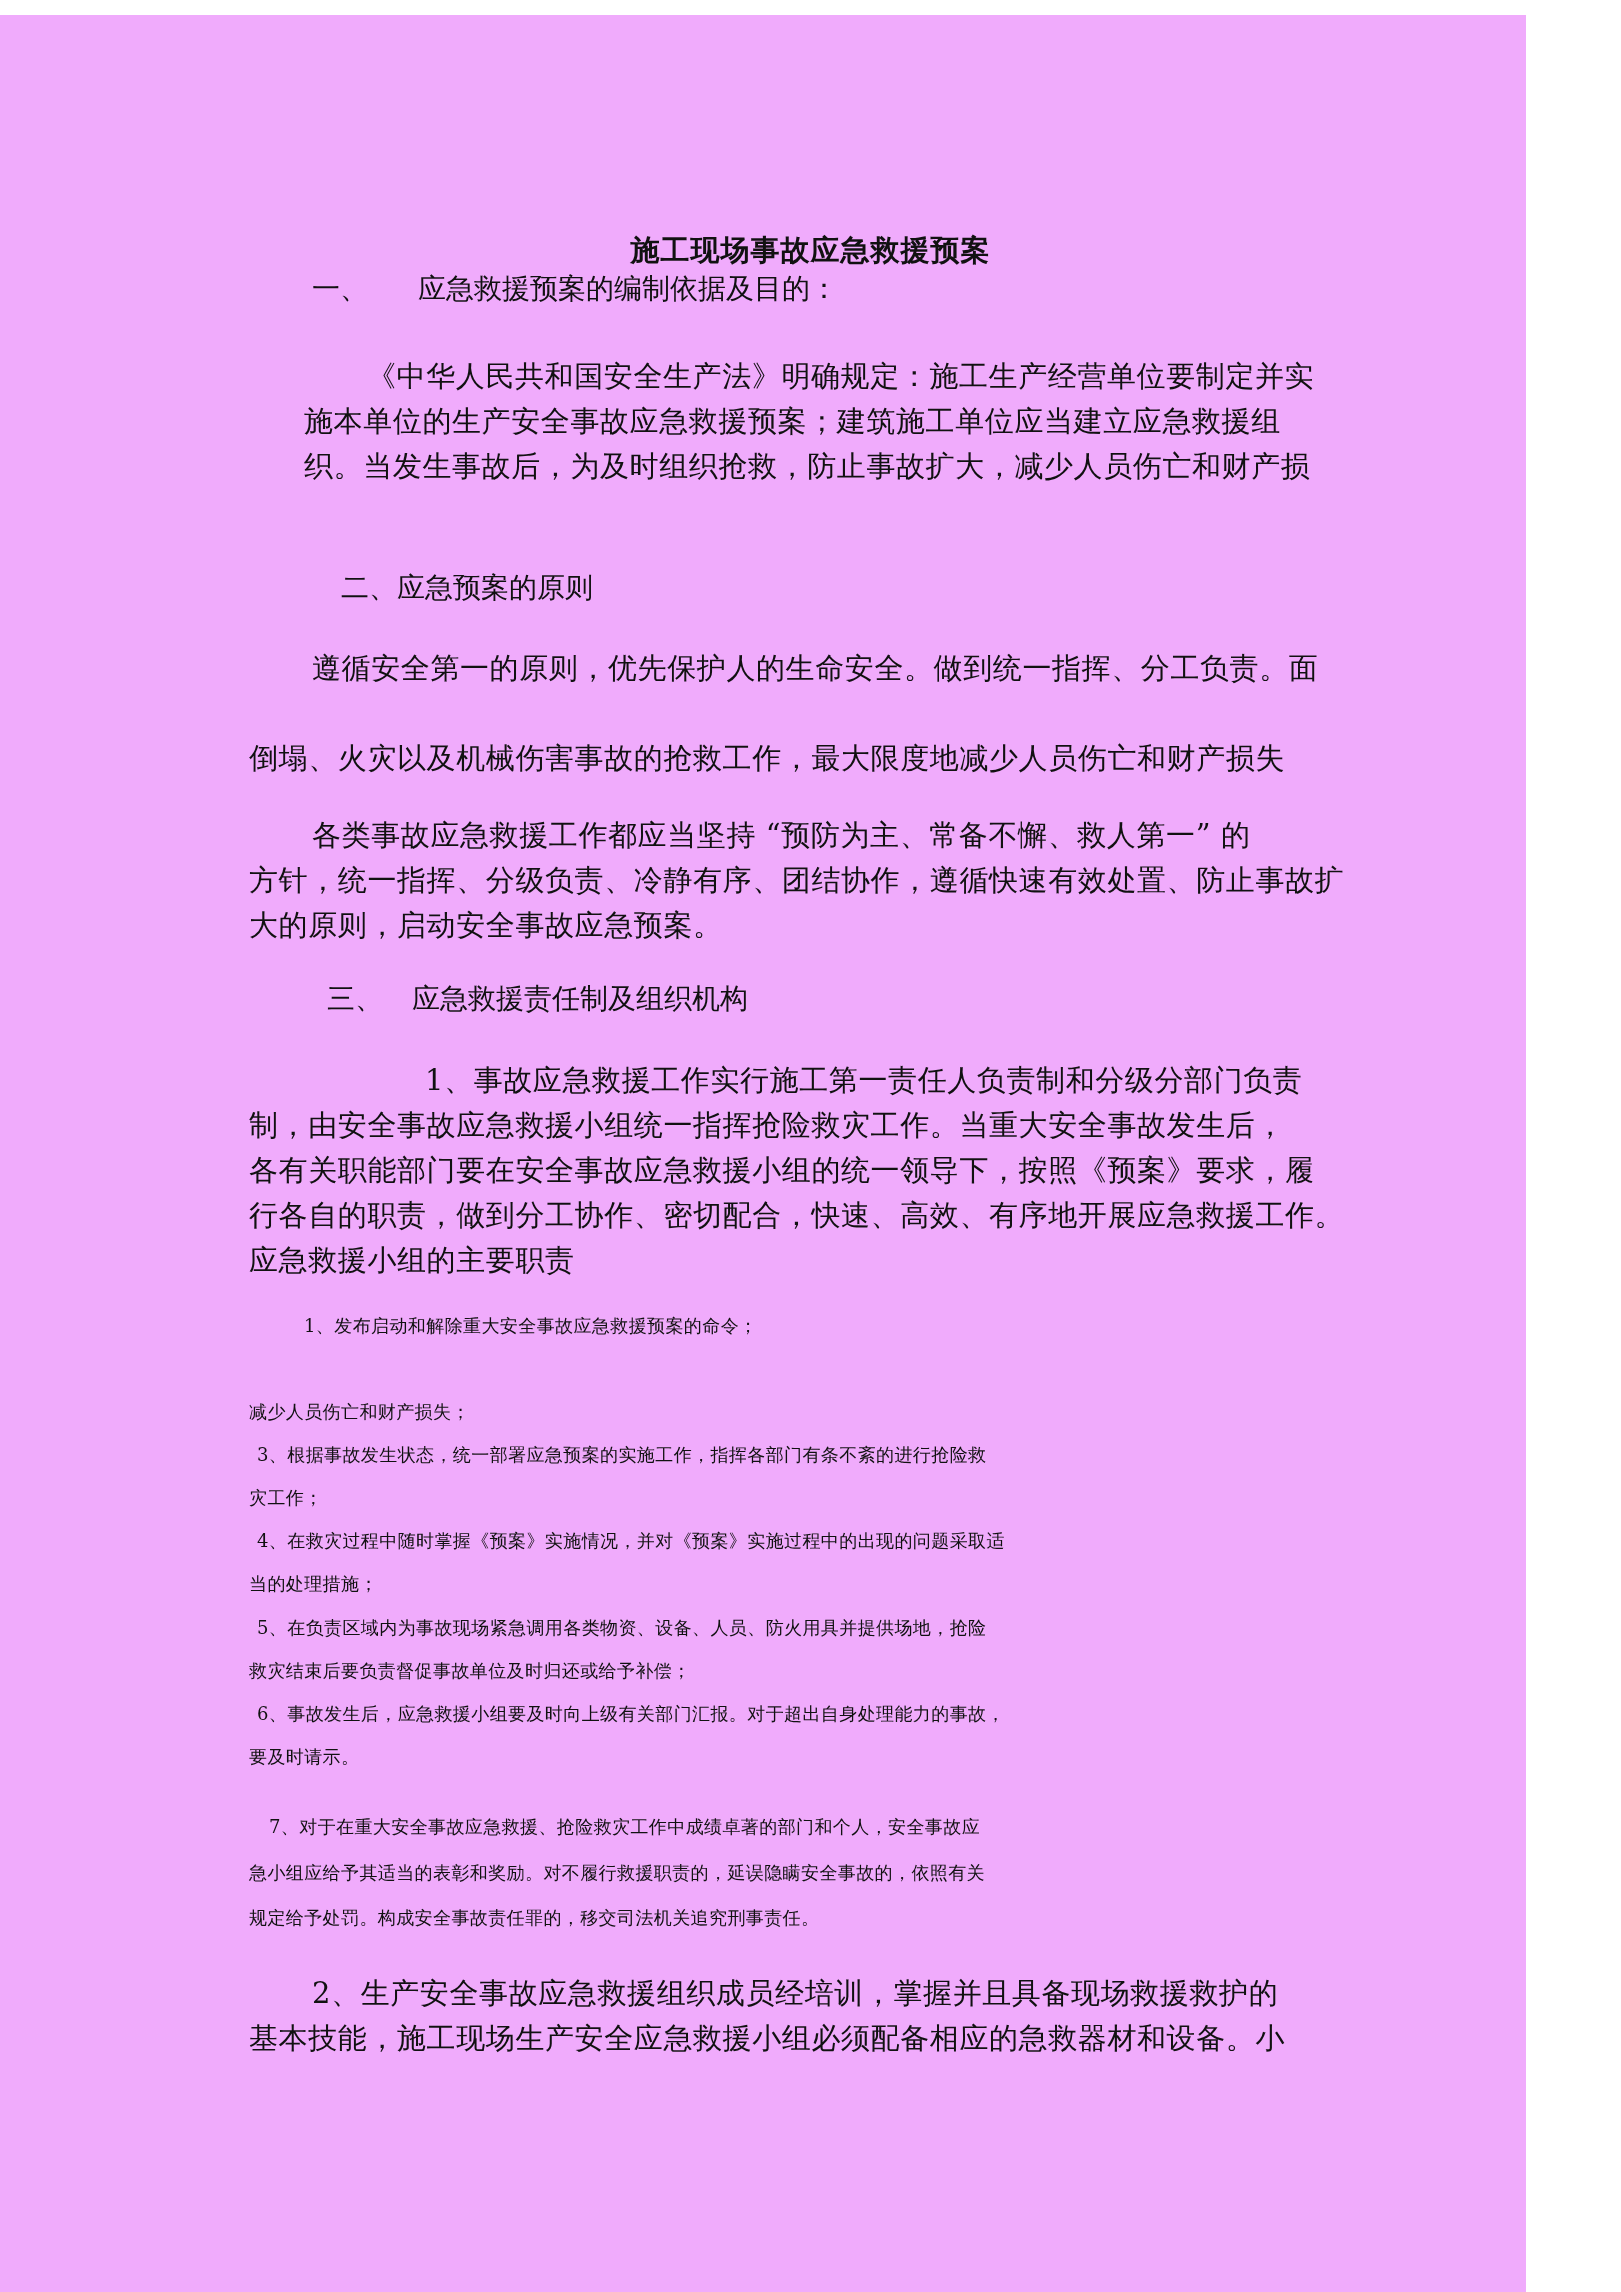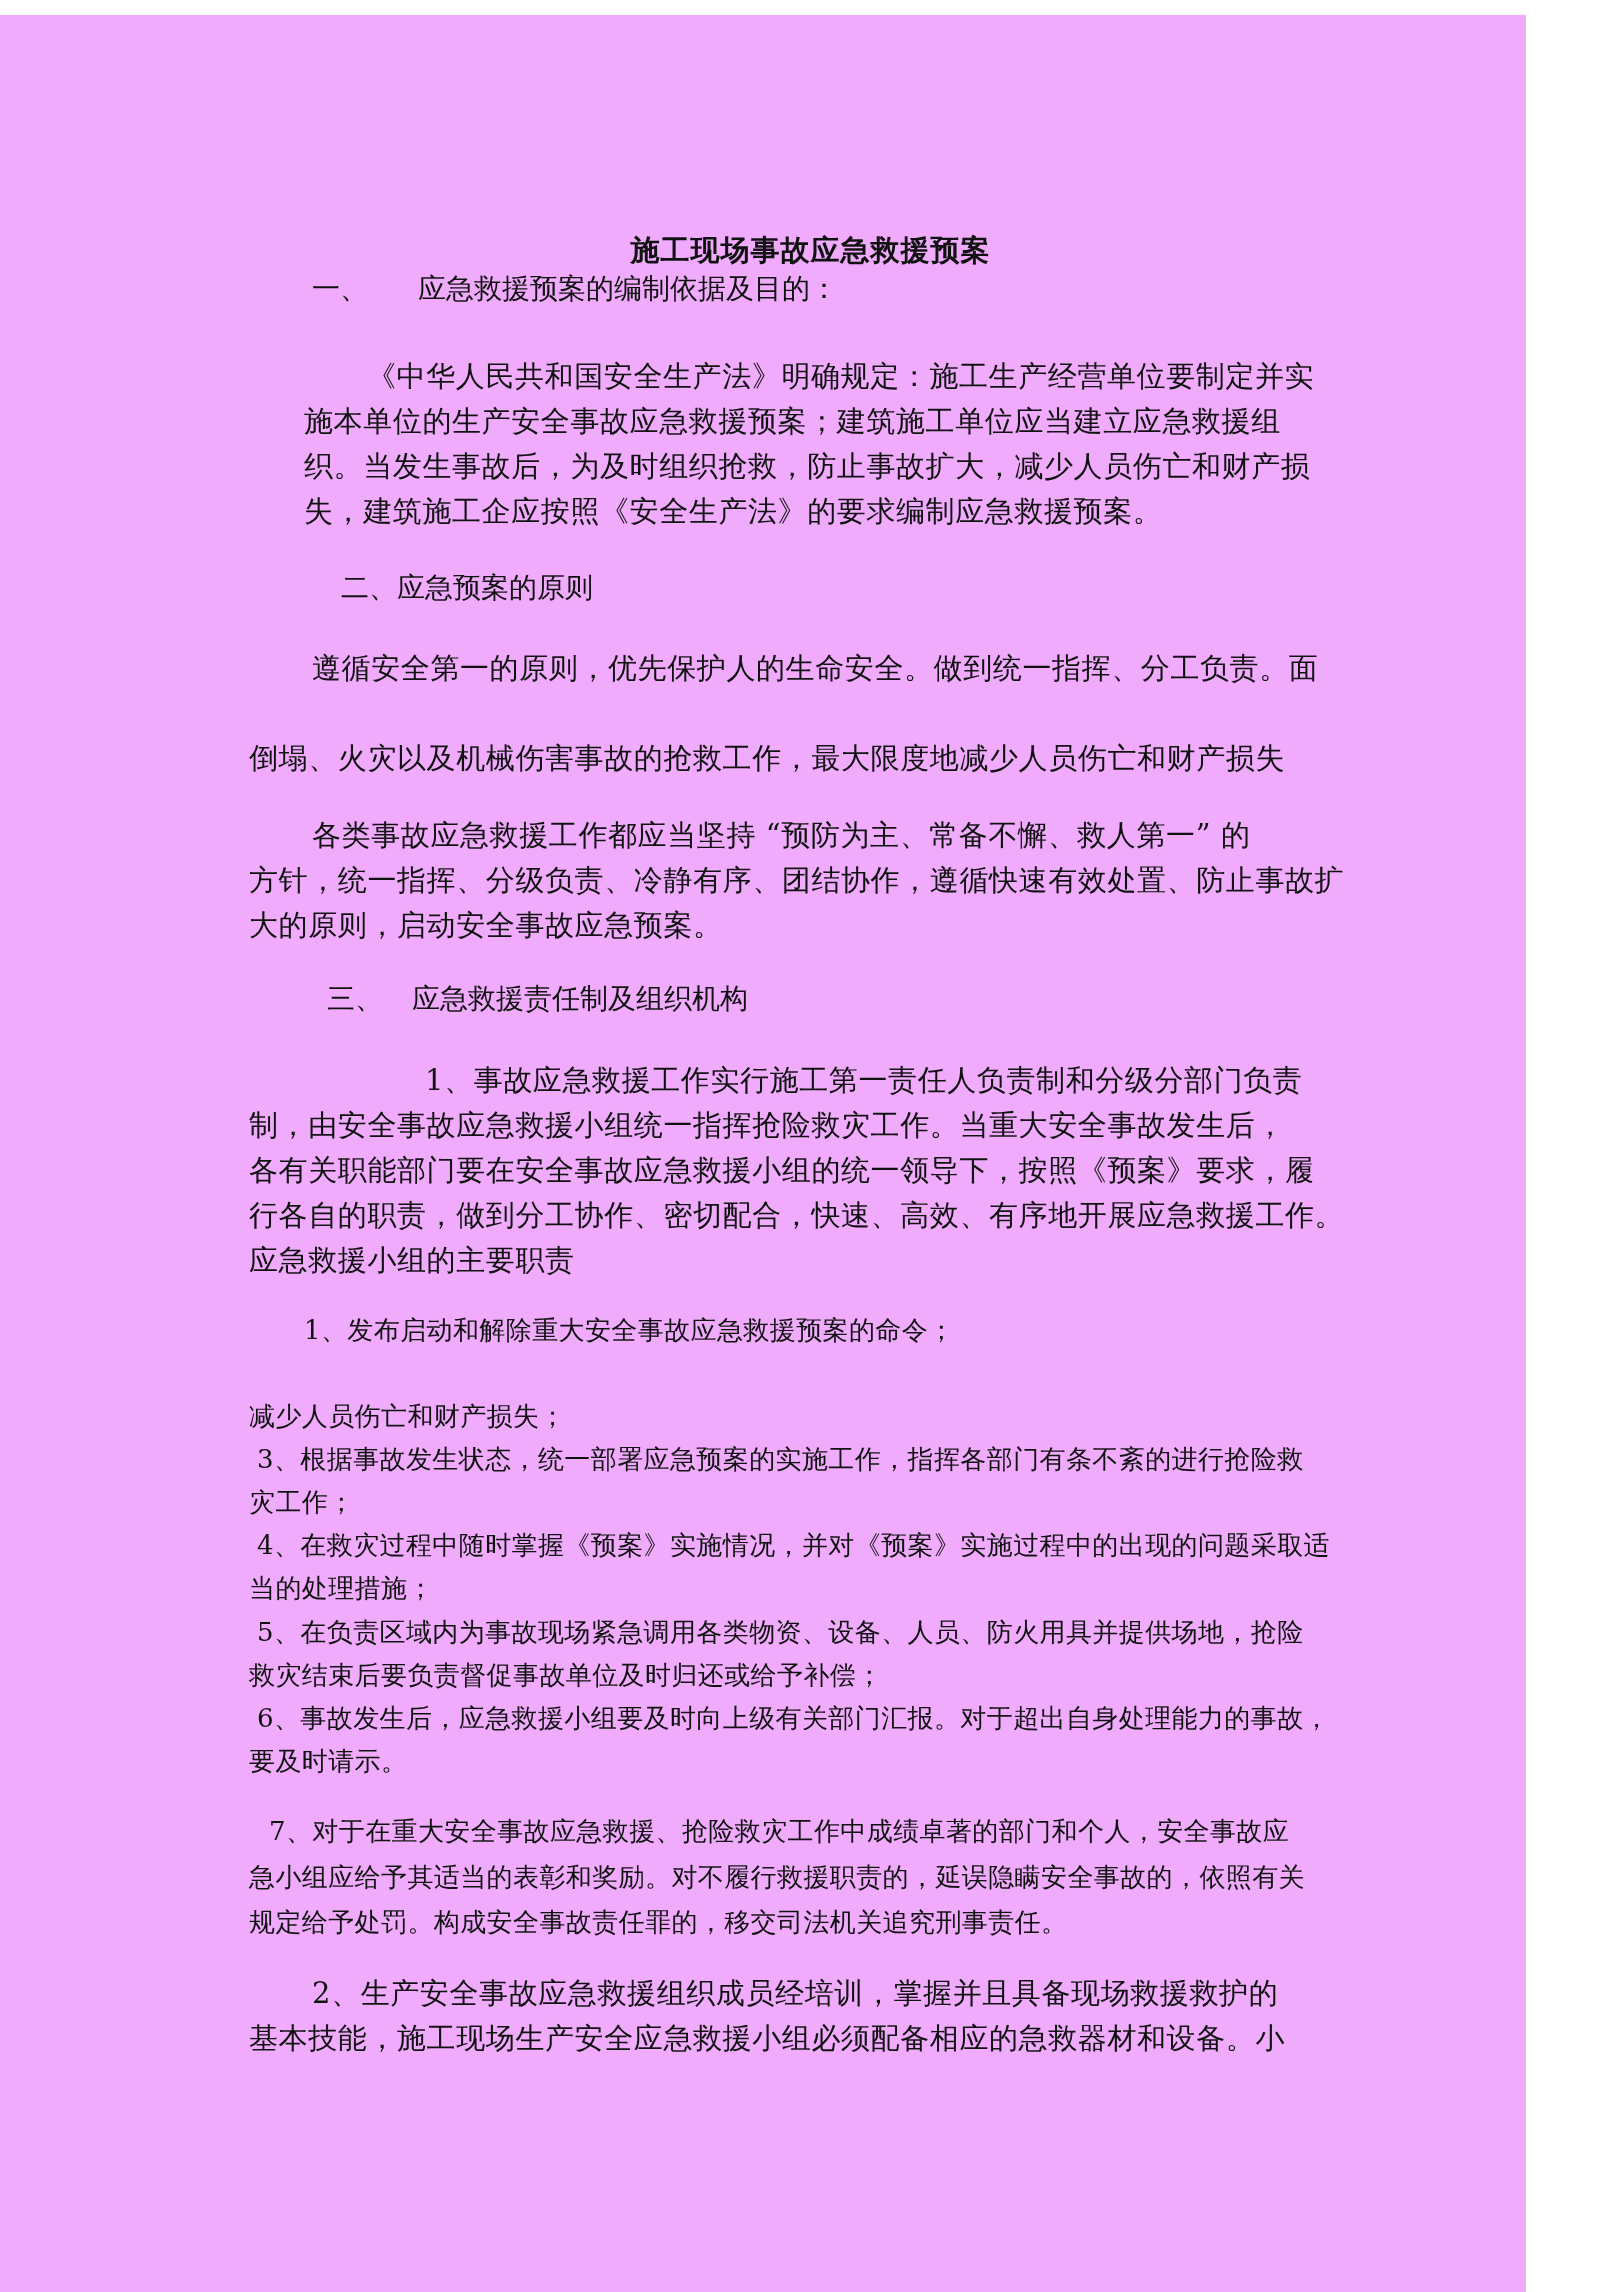--- a/index.html
+++ b/index.html
@@ -30,36 +30,35 @@
     .title {
       font-size: 29px;
       font-weight: bold;
       left: 0; width: 1621px;
       text-align: center;
       top: 221px;
       letter-spacing: 1px;
     }
     .h1 { font-size: 28px; }
     .body-lg { font-size: 29px; letter-spacing: 0.6px; }
-    .body-sm { font-size: 26px; letter-spacing: 0.4px; }
+    .body-sm { font-size: 18px; letter-spacing: 0.4px; }
   </style>
 </head>
 <body>
 
 <div class="page">
 
   <div class="line title">施工现场事故应急救援预案</div>
 
   <div class="line h1" style="left:312px; top:260px;">一、</div>
   <div class="line h1" style="left:418px; top:260px;">应急救援预案的编制依据及目的：</div>
 
   <div class="line body-lg" style="left:367px; top:347px;">《中华人民共和国安全生产法》明确规定：施工生产经营单位要制定并实</div>
   <div class="line body-lg" style="left:304px; top:392px;">施本单位的生产安全事故应急救援预案；建筑施工单位应当建立应急救援组</div>
   <div class="line body-lg" style="left:304px; top:437px;">织。当发生事故后，为及时组织抢救，防止事故扩大，减少人员伤亡和财产损</div>
-  <div class="line body-lg" style="left:304px; top:482px;">失，建筑施工企应按照《安全生产法》的要求编制应急救援预案。</div>
 
   <div class="line h1" style="left:341px; top:559px;">二、应急预案的原则</div>
 
   <div class="line body-lg" style="left:312px; top:639px;">遵循安全第一的原则，优先保护人的生命安全。做到统一指挥、分工负责。面</div>
   <div class="line body-lg" style="left:249px; top:729px;">倒塌、火灾以及机械伤害事故的抢救工作，最大限度地减少人员伤亡和财产损失</div>
 
   <div class="line body-lg" style="left:312px; top:806px;">各类事故应急救援工作都应当坚持 “预防为主、常备不懈、救人第一” 的</div>
   <div class="line body-lg" style="left:249px; top:851px;">方针，统一指挥、分级负责、冷静有序、团结协作，遵循快速有效处置、防止事故扩</div>
   <div class="line body-lg" style="left:249px; top:896px;">大的原则，启动安全事故应急预案。</div>
 

